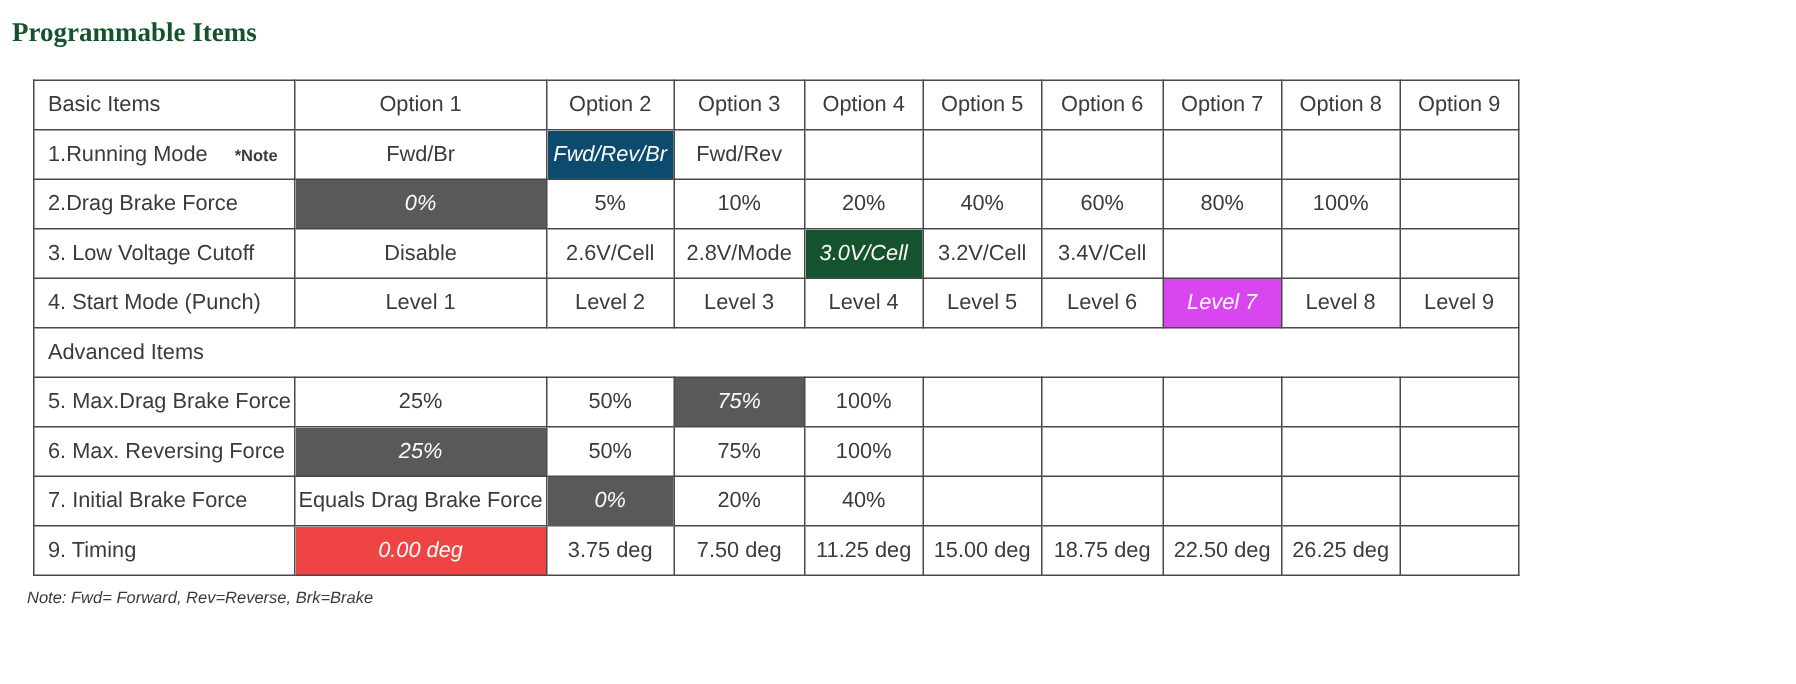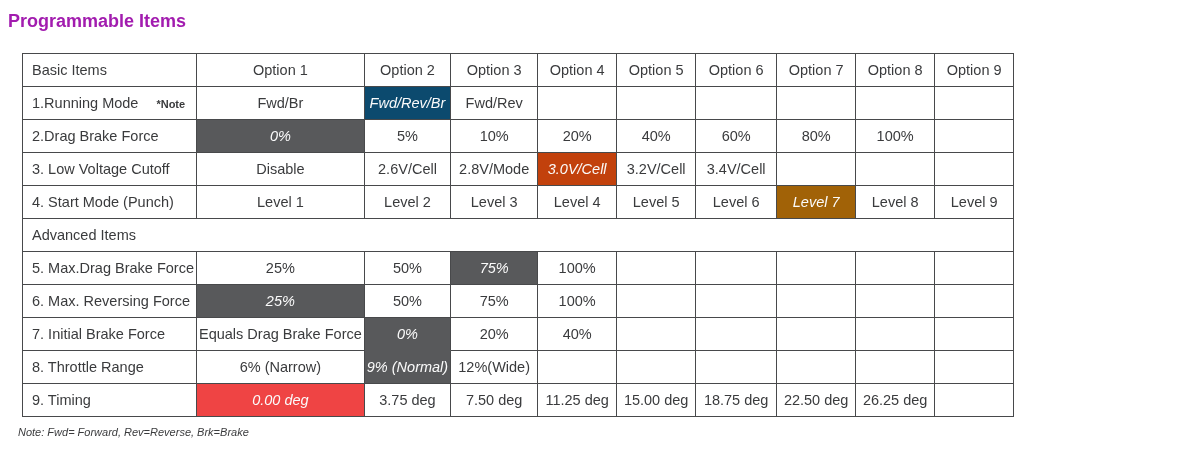--- a/index.html
+++ b/index.html
@@ -64,21 +64,21 @@
   .footnote {
     font-style: italic;
     font-size: 11px;
     margin: 9px 0 0 10px;
   }
 </style>
 </head>
 <body>
 
 <div class="page">
-  <h1 class="title" style="color: #a21caf;">Programmable Items</h1>
+  <h1 class="title" style="color: #14532d; font-family: Liberation Serif, serif;">Programmable Items</h1>
 
   <table class="items">
     <colgroup>
       <col style="width:156px">
       <col style="width:86px">
         <col style="width:85px">
         <col style="width:87px">
       <col style="width:79px">
         <col style="width:79px">
         <col style="width:81px">
@@ -123,36 +123,36 @@
           <td class="">60%</td>
           <td class="">80%</td>
           <td class="">100%</td>
           <td class=""></td>
         </tr>
         <tr>
           <td class="label-cell"><span>3. Low Voltage Cutoff</span></td>
           <td class="">Disable</td>
           <td class="">2.6V/Cell</td>
           <td class="">2.8V/Mode</td>
-          <td class="hl" style="background: #c2410c;">3.0V/Cell</td>
+          <td class="hl" style="background: #14532d;">3.0V/Cell</td>
           <td class="">3.2V/Cell</td>
           <td class="">3.4V/Cell</td>
           <td class=""></td>
           <td class=""></td>
           <td class=""></td>
         </tr>
         <tr>
           <td class="label-cell"><span>4. Start Mode (Punch)</span></td>
           <td class="">Level 1</td>
           <td class="">Level 2</td>
           <td class="">Level 3</td>
           <td class="">Level 4</td>
           <td class="">Level 5</td>
           <td class="">Level 6</td>
-          <td class="hl" style="background: #a16207;">Level 7</td>
+          <td class="hl" style="background: #d946ef;">Level 7</td>
           <td class="">Level 8</td>
           <td class="">Level 9</td>
         </tr>
         <tr>
           <td colspan="10" class="section-cell">Advanced Items</td>
         </tr>
         <tr>
           <td class="label-cell"><span>5. Max.Drag Brake Force</span></td>
           <td class="">25%</td>
           <td class="">50%</td>
@@ -176,34 +176,20 @@
           <td class=""></td>
           <td class=""></td>
         </tr>
         <tr>
           <td class="label-cell"><span>7. Initial Brake Force</span></td>
           <td class="small">Equals Drag
 Brake Force</td>
           <td class="hl" style="background: rgb(88, 89, 91); border-bottom-color: rgb(88, 89, 91);">0%</td>
           <td class="">20%</td>
           <td class="">40%</td>
-          <td class=""></td>
-          <td class=""></td>
-          <td class=""></td>
-          <td class=""></td>
-          <td class=""></td>
-        </tr>
-        <tr>
-          <td class="label-cell"><span>8. Throttle Range</span></td>
-          <td class="small">6%
-(Narrow)</td>
-          <td class="hl small" style="background: rgb(88, 89, 91);">9%
-(Normal)</td>
-          <td class="">12%(Wide)</td>
-          <td class=""></td>
           <td class=""></td>
           <td class=""></td>
           <td class=""></td>
           <td class=""></td>
           <td class=""></td>
         </tr>
         <tr>
           <td class="label-cell"><span>9. Timing</span></td>
           <td class="hl" style="background: #ef4444;">0.00 deg</td>
           <td class="">3.75 deg</td>

